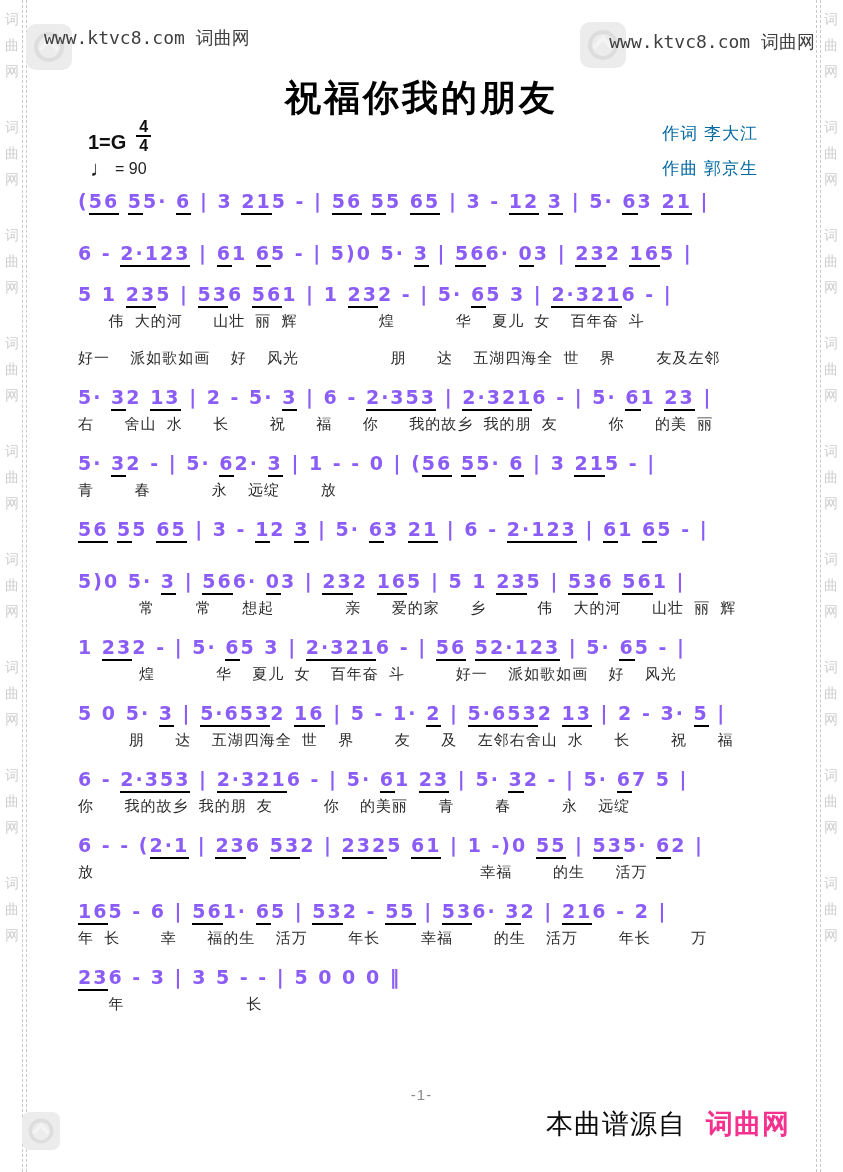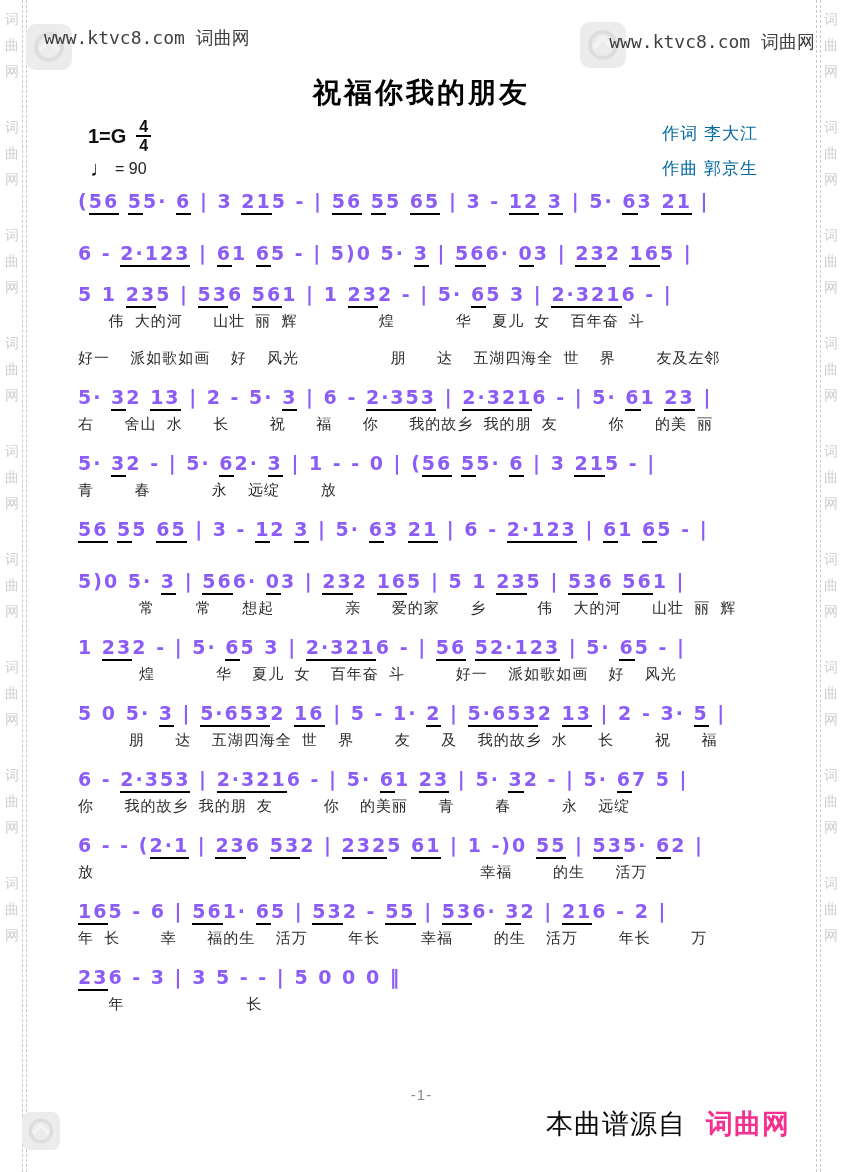--- a/index.html
+++ b/index.html
@@ -24,22 +24,22 @@
   .wlogo svg{width:100%;height:100%;}
   .wlogo.tl{left:26px;top:24px;width:46px;height:46px;}
   .wlogo.tr{left:580px;top:22px;width:46px;height:46px;}
   .wlogo.bl{left:22px;top:1112px;width:38px;height:38px;border-radius:8px;}
   
   .hdr{position:absolute;font-family:"DejaVu Sans Mono",monospace;font-size:18px;color:#404040;z-index:2;white-space:pre;}
   .hdr.left{left:44px;top:26px;}
   .hdr.right{right:28px;top:30px;}
   
   .title{position:absolute;left:0;right:0;top:74px;text-align:center;
-    font-size:28px;font-weight:bold;letter-spacing:3px;color:#000;}
-  .keyline{position:absolute;left:88px;top:118px;font-weight:bold;font-size:20px;display:flex;align-items:center;}
+    font-size:36px;font-weight:bold;letter-spacing:3px;color:#000;}
+  .keyline{position:absolute;left:88px;top:118px;font-weight:bold;font-size:20px;display:flex;align-items:flex-end;}
   .frac{display:inline-flex;flex-direction:column;align-items:center;margin-left:10px;font-size:16px;line-height:17px;}
   .frac .top{border-bottom:2px solid #000;padding:0 3px;}
   .tempoline{position:absolute;left:90px;top:156px;font-size:16px;color:#222;display:flex;align-items:center;}
   .tempoline .note{font-size:22px;margin-right:3px;}
   .credit{position:absolute;right:85px;font-size:17px;color:#0369a1;letter-spacing:1px;}
   .credit.lyr{top:122px;} .credit.cmp{top:157px;}
   
   .score{position:absolute;left:78px;top:190px;width:690px;z-index:1;}
   .system{margin-bottom:13px;}
   .notes{
@@ -232,21 +232,21 @@
     <div class="system">
       <div class="notes">5)0 5· <span class="u">3</span> | <span class="u">56</span>6· <span class="u">0</span>3 | <span class="u">23</span>2 <span class="u">16</span>5 | 5 1 <span class="u">23</span>5 | <span class="u">53</span>6 <span class="u">56</span>1 |</div>
       <div class="lyrics">      常    常   想起       亲   爱的家   乡     伟  大的河   山壮 丽 辉</div>
     </div>
     <div class="system">
       <div class="notes">1 <span class="u">23</span>2 - | 5· <span class="u">6</span>5 3 | <span class="u">2·3</span><span class="u">21</span>6 - | <span class="u">56</span> <span class="u">5</span><span class="u">2·1</span><span class="u">23</span> | 5· <span class="u">6</span>5 - |</div>
       <div class="lyrics">      煌      华  夏儿 女  百年奋 斗     好一  派如歌如画  好  风光</div>
     </div>
     <div class="system">
       <div class="notes">5 0 5· <span class="u">3</span> | <span class="u">5·6</span><span class="u">53</span>2 <span class="u">16</span> | 5 - 1· <span class="u">2</span> | <span class="u">5·6</span><span class="u">53</span>2 <span class="u">13</span> | 2 - 3· <span class="u">5</span> |</div>
-      <div class="lyrics">     朋   达  五湖四海全 世  界    友   及  我的故乡 水   长    祝   福</div>
+      <div class="lyrics">     朋   达  五湖四海全 世  界    友   及  左邻右舍山 水   长    祝   福</div>
     </div>
     <div class="system">
       <div class="notes">6 - <span class="u">2·3</span><span class="u">53</span> | <span class="u">2·3</span><span class="u">21</span>6 - | 5· <span class="u">6</span>1 <span class="u">23</span> | 5· <span class="u">3</span>2 - | 5· <span class="u">6</span>7 5 |</div>
       <div class="lyrics">你   我的故乡 我的朋 友     你  的美丽   青    春     永  远绽</div>
     </div>
     <div class="system">
       <div class="notes">6 - - (<span class="u">2·1</span> | <span class="u">23</span>6 <span class="u">53</span>2 | <span class="u">232</span>5 <span class="u">61</span> | 1 -)0 <span class="u">55</span> | <span class="u">53</span>5· <span class="u">6</span>2 |</div>
       <div class="lyrics">放                                      幸福    的生   活万</div>
     </div>
     <div class="system">

